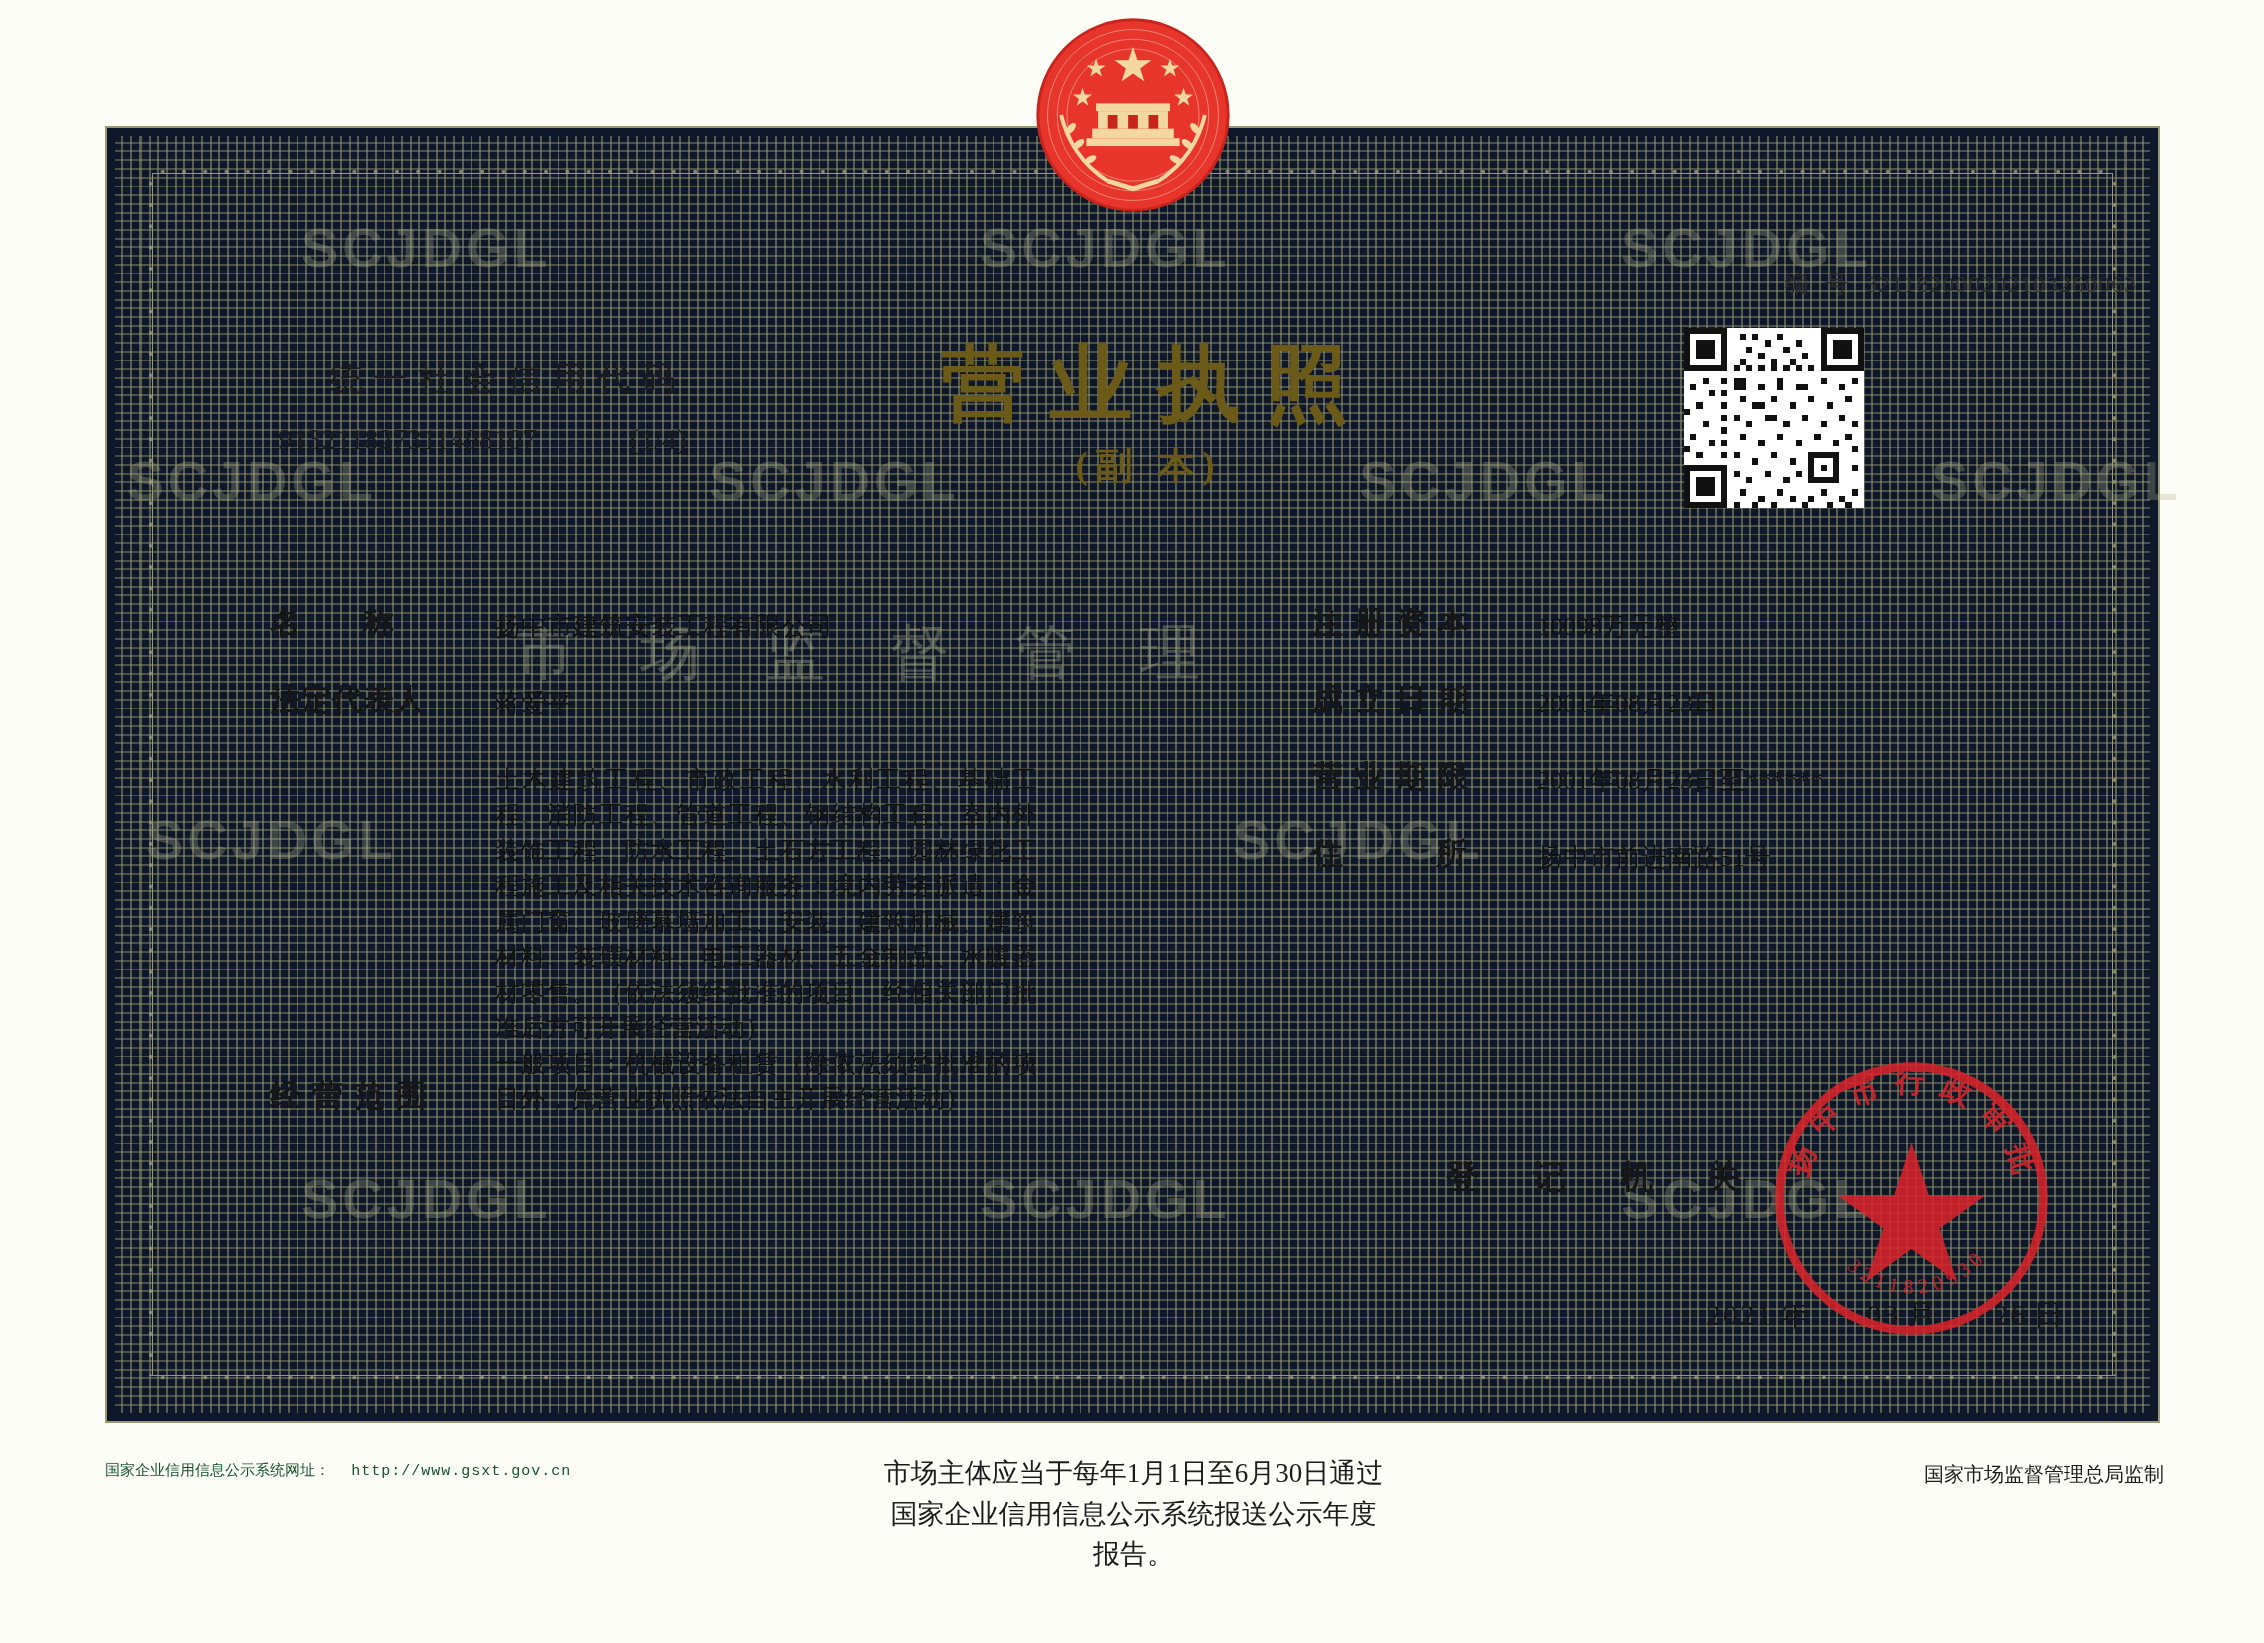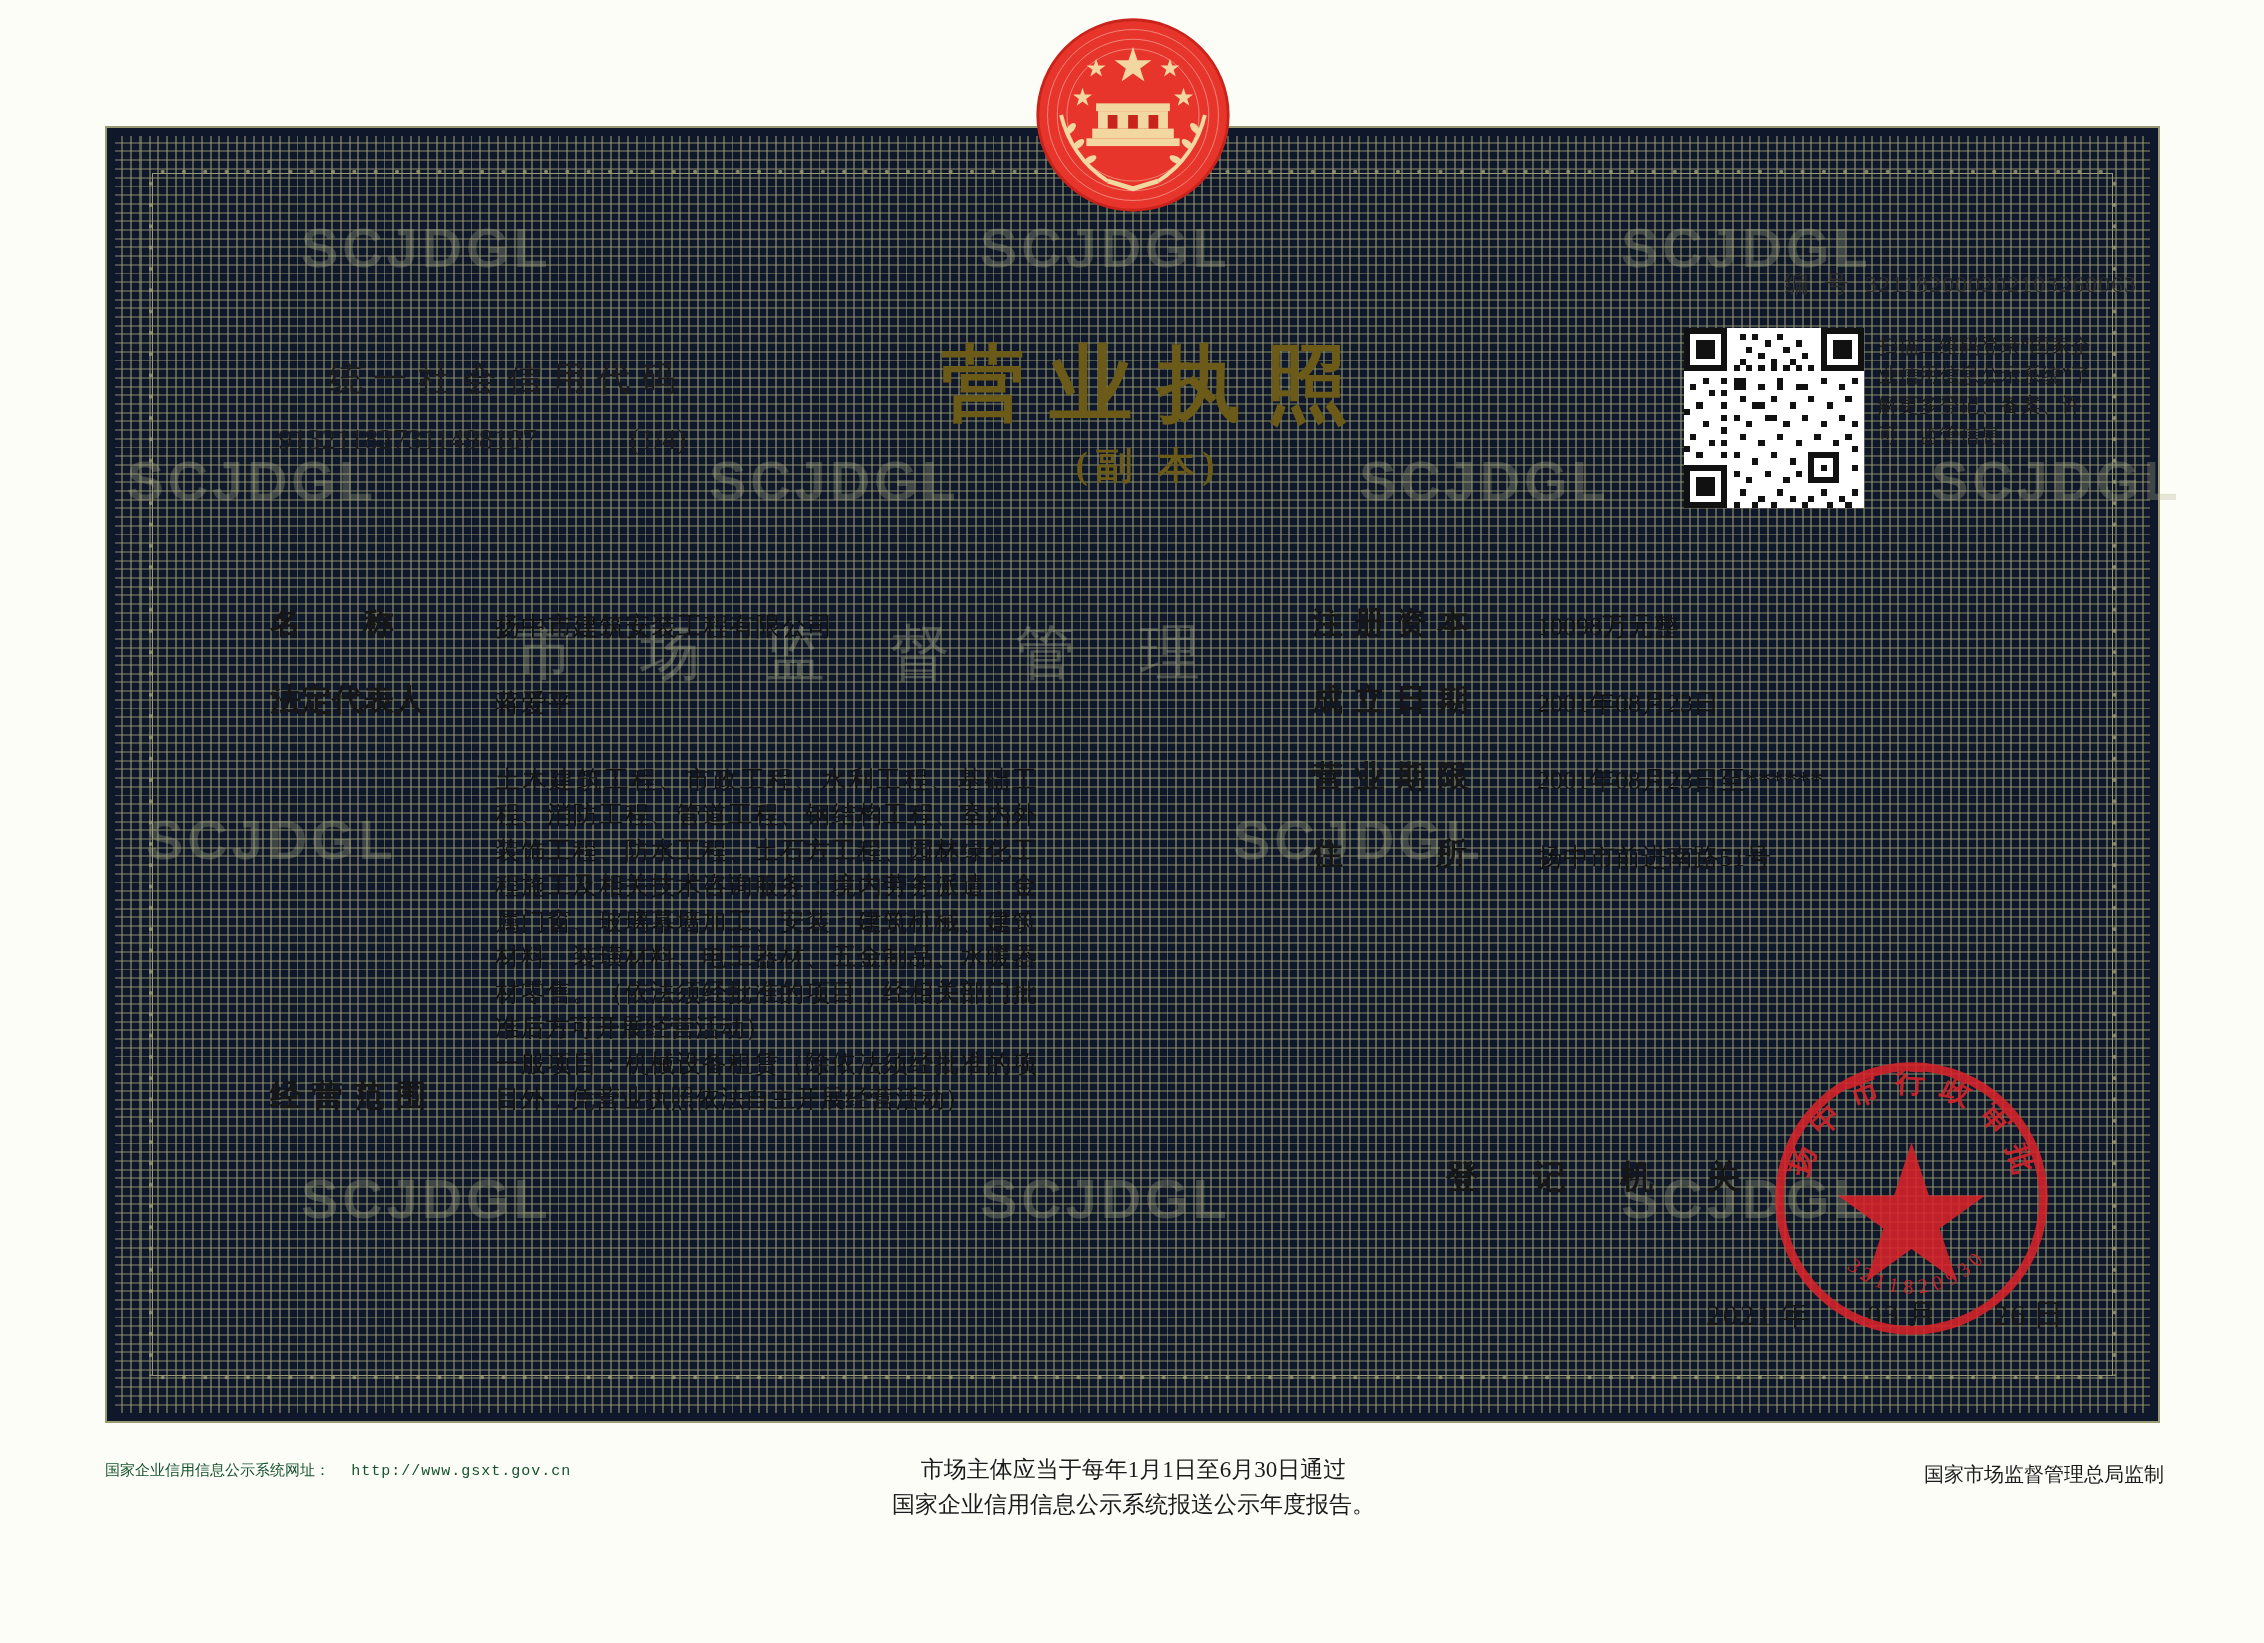--- a/index.html
+++ b/index.html
@@ -276,21 +276,21 @@
     white-space: nowrap;
   }
   #footer-url { font-family: "Liberation Mono", monospace; margin-left: 21.3px; letter-spacing: 1px; }
   #footer-center {
     position: absolute;
     left: 1133px;
     top: 0px;
     width: 505px;
     margin-left: -252px;
     text-align: center;
-    font-size: 23px;
+    font-size: 27px;
     line-height: 1.5;
     color: #1b1b1b;
   }
   #footer-right {
     position: absolute;
     right: 101px;
     top: 7.8px;
     font-size: 20px;
     color: #1b1b1b;
     white-space: nowrap;
@@ -493,21 +493,20 @@
         <rect x="25" y="27" width="1" height="1"></rect>
           <rect x="27" y="26" width="1" height="1"></rect>
         <rect x="8" y="28" width="1" height="1"></rect>
           <rect x="11" y="28" width="1" height="1"></rect>
         <rect x="14" y="28" width="1" height="1"></rect>
           <rect x="19" y="28" width="1" height="1"></rect>
         <rect x="23" y="28" width="1" height="1"></rect>
           <rect x="26" y="28" width="1" height="1"></rect>
       </g>
     </svg>
-    <div id="qr-note">扫描二维码登录“国家企业信用信息公示系统”了解更多登记、备案、许可、监管信息。</div>
   </div>
 
   <div id="fields-left">
     <div class="field-row">
       <div class="field-label lbl-5">名　　称</div>
       <div class="field-value">扬中市建筑安装工程有限公司</div>
     </div>
     <div class="field-row">
       <div class="field-label lbl-5">法定代表人</div>
       <div class="field-value">蒋爱平</div>

